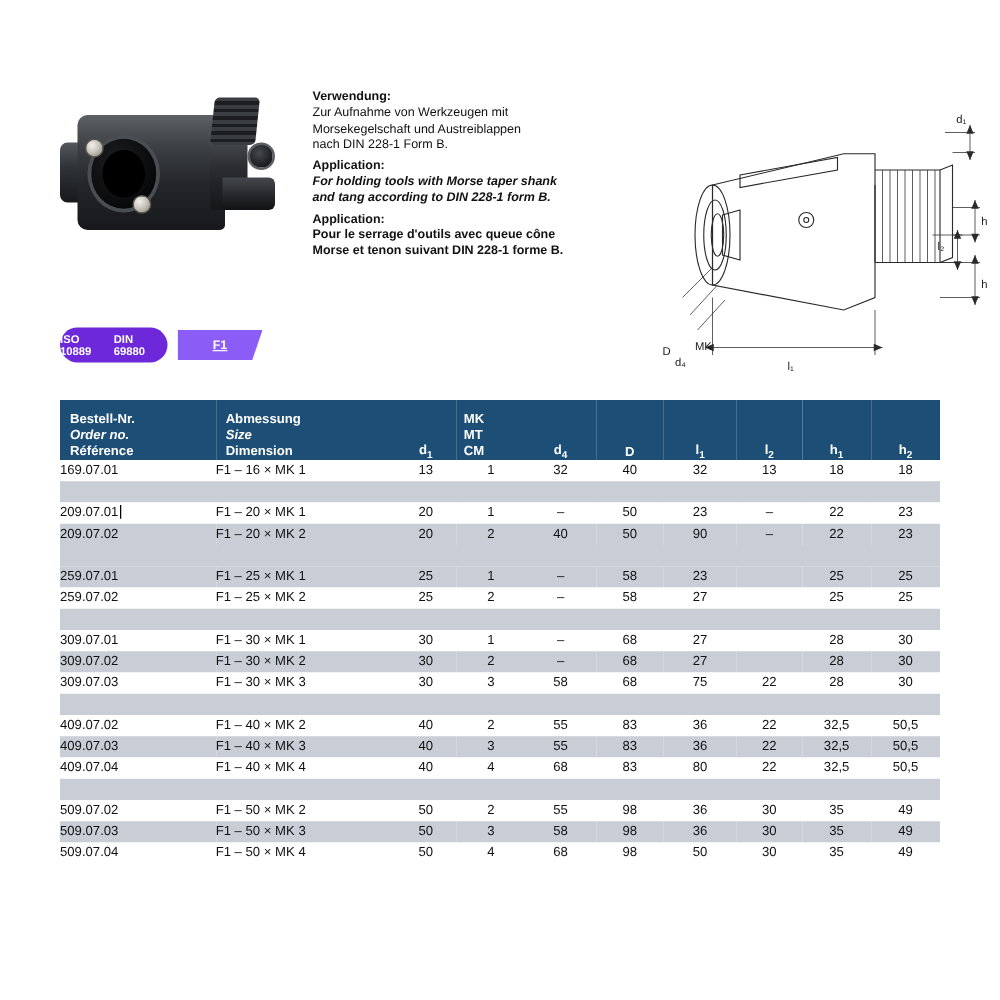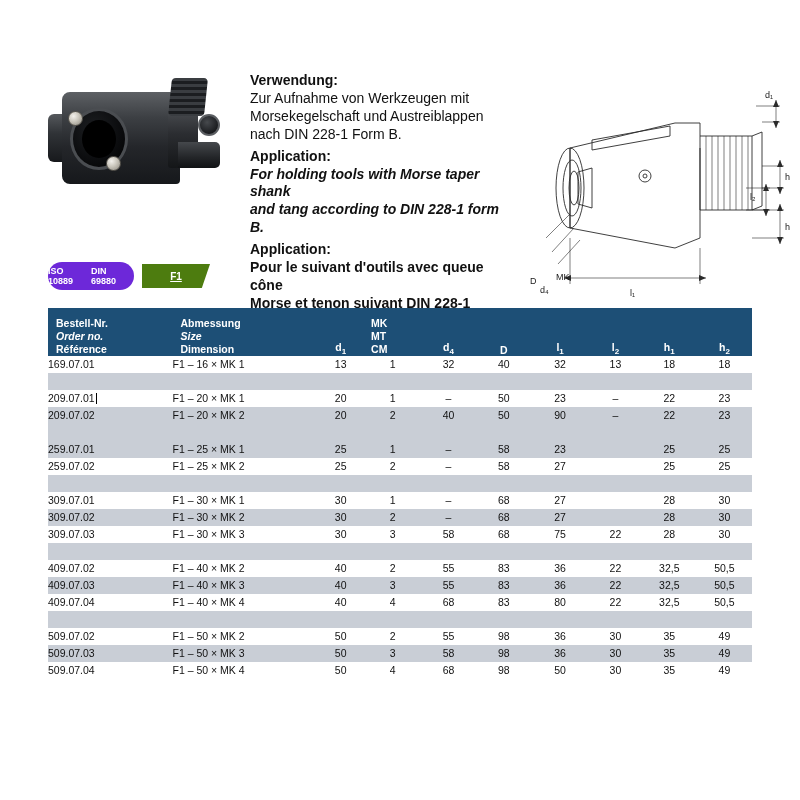--- a/index.html
+++ b/index.html
@@ -119,21 +119,21 @@
     background: linear-gradient(180deg, #45484c 0%, #232528 60%, #101214 100%);
     border-radius: 0 5px 5px 0;
   }
 
   
   .textblock {
     position: absolute;
     left: 250px;
     top: 72px;
     width: 260px;
-    font-size: 14px;
+    font-size: 10px;
     line-height: 1.28;
     color: #111;
   }
   .textblock .lbl { font-weight: bold; }
   .textblock .de { font-weight: normal; }
   .textblock .en { font-style: italic; font-weight: bold; }
   .textblock .fr { font-weight: bold; }
   .textblock p { margin: 0; }
   .textblock .gap { height: 4px; }
 
@@ -167,36 +167,36 @@
     line-height: 1.15;
     display: flex;
     flex-direction: row;
     align-items: center;
     justify-content: center;
   }
   .badge-f1 {
     width: 68px;
     height: 24px;
     margin-left: 8px;
-    background: #4d7c0f;
+    background: #8b5cf6;
     color: #ffffff;
     font-size: 10px;
     font-weight: bold;
     display: flex;
     align-items: center;
     justify-content: center;
     clip-path: polygon(0 0, 100% 0, 88% 100%, 0 100%);
     text-decoration: underline;
   }
 
   
   .table-wrap {
     position: absolute;
     left: 48px;
-    top: 308px;
+    top: 320px;
     width: 704px;
   }
   table.spec {
     border-collapse: collapse;
     width: 704px;
     font-size: 10.5px;
   }
   table.spec thead th {
     background: #1d4f76;
     color: #ffffff;
@@ -280,21 +280,21 @@
     <p class="lbl">Verwendung:</p>
     <p class="de">Zur Aufnahme von Werkzeugen mit</p>
     <p class="de">Morsekegelschaft und Austreiblappen</p>
     <p class="de">nach DIN 228-1 Form B.</p>
     <div class="gap"></div>
     <p class="lbl">Application:</p>
     <p class="en">For holding tools with Morse taper shank</p>
     <p class="en">and tang according to DIN 228-1 form B.</p>
     <div class="gap"></div>
     <p class="lbl">Application:</p>
-    <p class="fr">Pour le suivant d'outils avec queue cône</p>
+    <p class="fr">Pour le serrage d'outils avec queue cône</p>
     <p class="fr">Morse et tenon suivant DIN 228-1 forme B.</p>
   </div>
 
   <div class="drawing">
     <svg width="290" height="220" viewBox="0 0 290 220">
       <g fill="none" stroke="#2a2a2a" stroke-width="0.9">
 
         <path d="M70 60 L175 35 L200 35 L200 150 L175 160 L70 140 Z"></path>
 
         <path d="M70 60 L70 140"></path>

